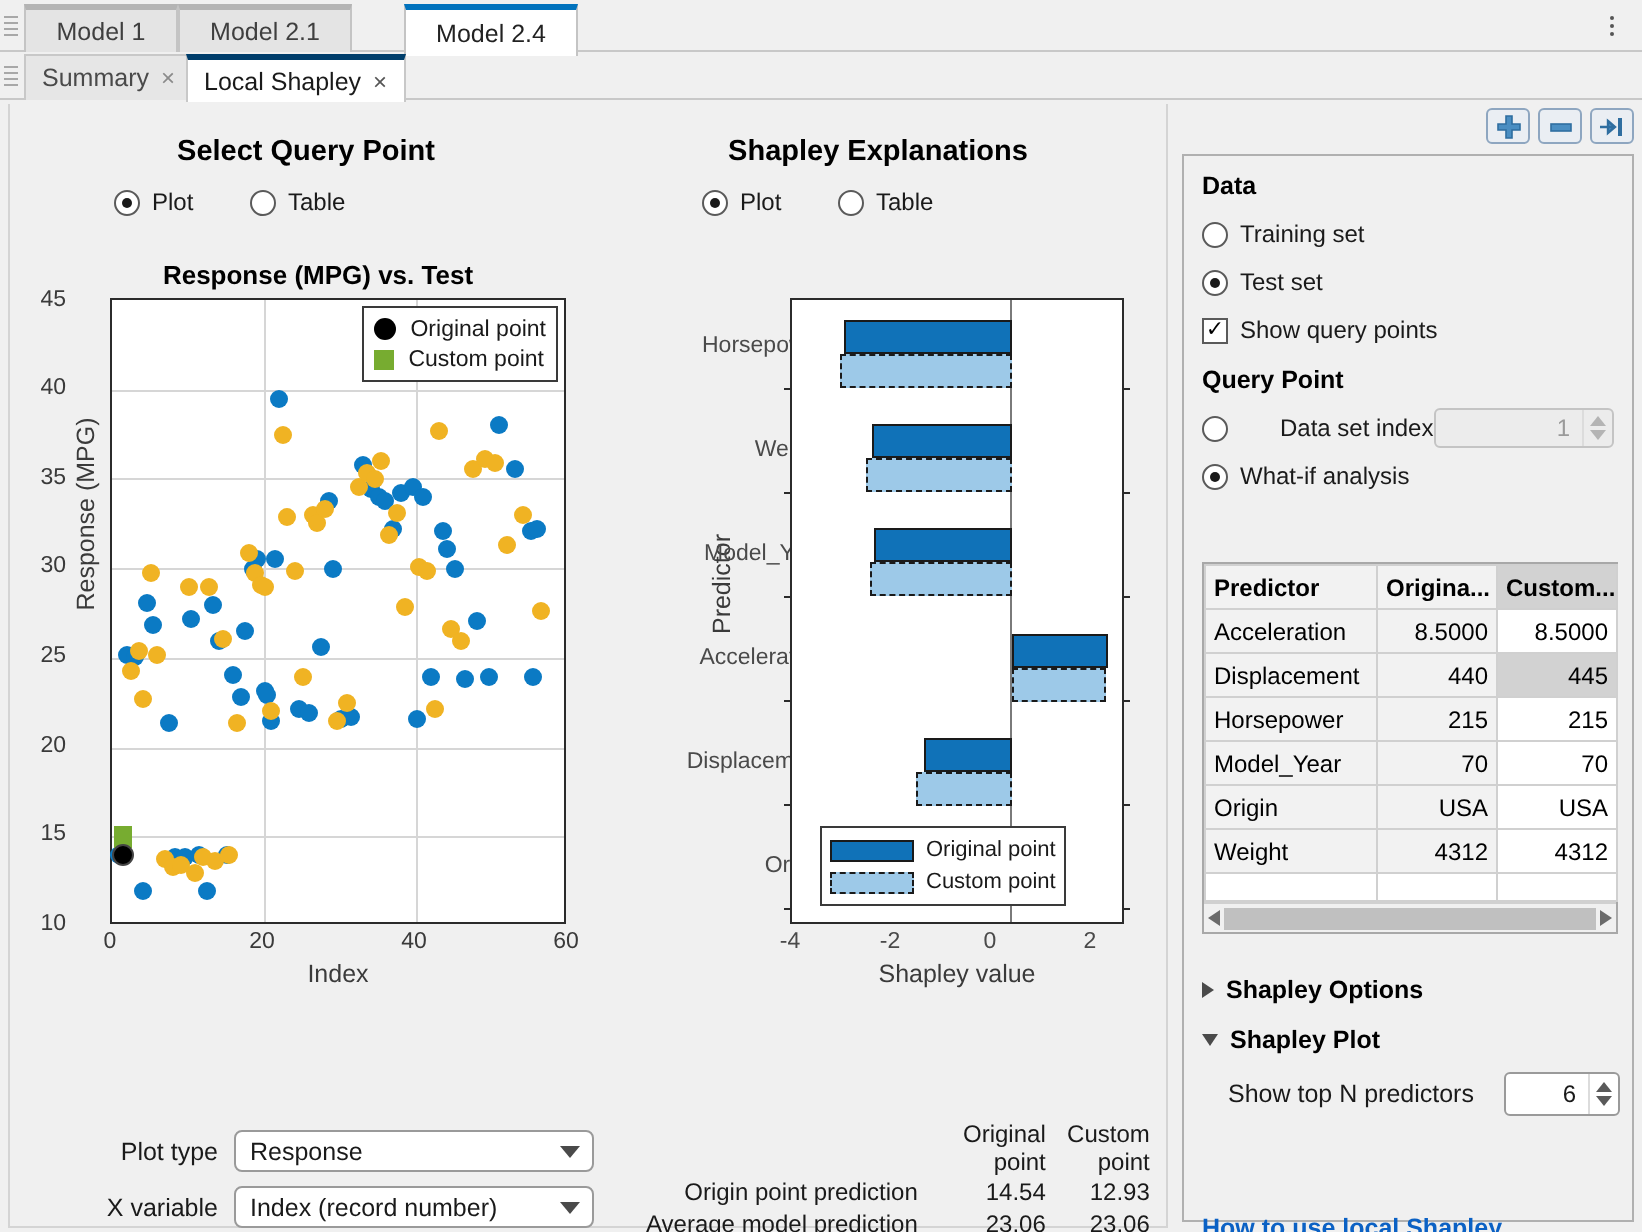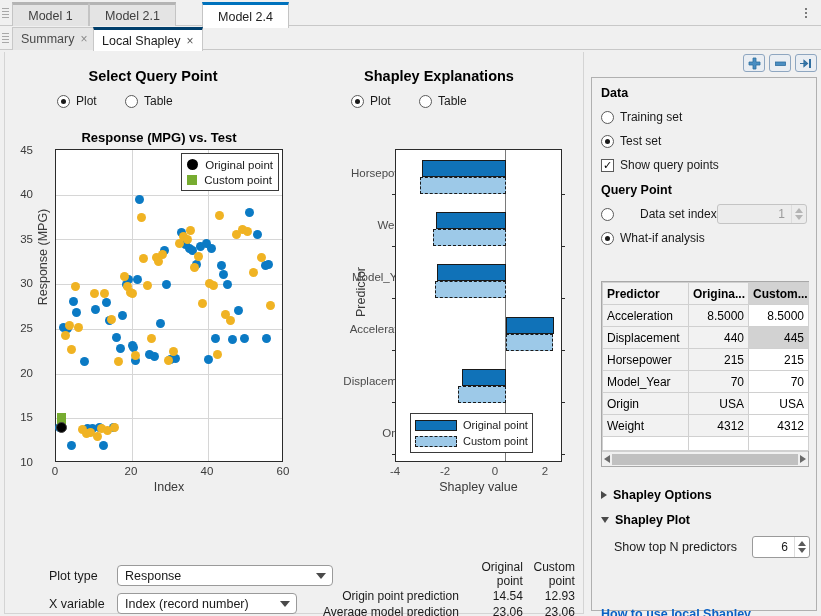--- a/index.html
+++ b/index.html
@@ -179,21 +179,21 @@
   
   .predsum { position: absolute; left: 318px; top: 508px; font-size: 12px; color: #1a1a1a; }
   .predsum table { border-collapse: collapse; }
   .predsum td { padding: 1px 0; font-size: 12px; }
   .predsum td.lbl { text-align: right; padding-right: 12px; color: #1a1a1a; }
   .predsum td.num { text-align: right; width: 52px; }
   .predsum th { font-size: 12px; font-weight: normal; text-align: right; width: 52px; padding: 0; line-height: 14px; }
 
   
   .ctrlrow { position: absolute; display: flex; align-items: center; }
-  .ctrllbl { font-size: 12.5px; color: #1a1a1a; text-align: left; }
+  .ctrllbl { font-size: 12.5px; color: #1a1a1a; text-align: right; }
   .dropdown {
     height: 21px; background: #fff; border: 1px solid #9a9a9a; border-radius: 4px;
     display: flex; align-items: center; justify-content: space-between;
     padding: 0 6px 0 7px; font-size: 12.5px; color: #1a1a1a;
   }
   .caret {
     width: 0; height: 0; border-left: 5px solid transparent; border-right: 5px solid transparent;
     border-top: 6px solid #4a4a4a; margin-left: 6px;
   }
   .chkbox {
@@ -563,21 +563,21 @@
             <td class="lbl">Average model prediction</td>
             <td class="num">23.06</td>
             <td class="num">23.06</td>
           </tr>
         </tbody>
           </table>
       </div>
 
       <div class="ctrlrow" style="left:44px;top:513px;">
         <span class="ctrllbl" style="width:60px;">Plot type</span>
-        <span class="dropdown" style="width:216px;margin-left:8px;">
+        <span class="dropdown" style="width:180px;margin-left:8px;">
           <span>Response</span>
           <span class="caret"></span>
         </span>
       </div>
       <div class="ctrlrow" style="left:44px;top:541px;">
         <span class="ctrllbl" style="width:60px;">X variable</span>
         <span class="dropdown" style="width:180px;margin-left:8px;">
           <span>Index (record number)</span>
           <span class="caret"></span>
         </span>

